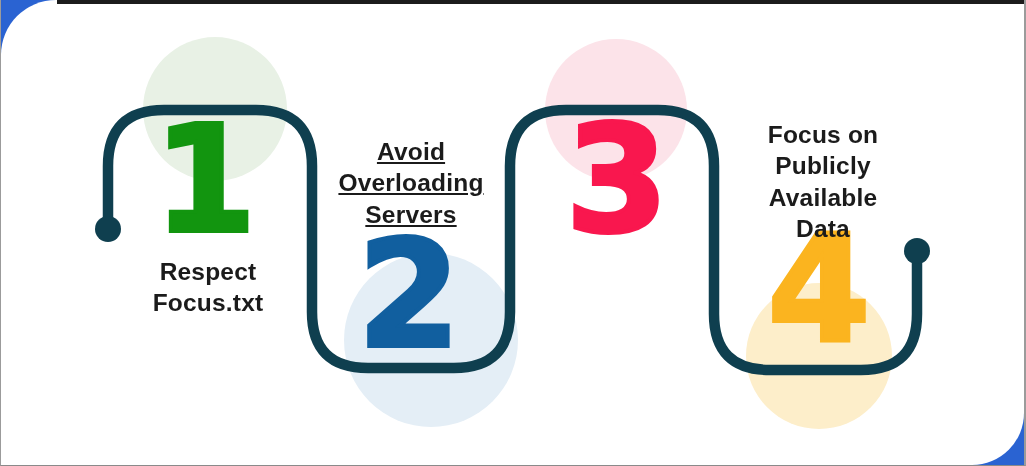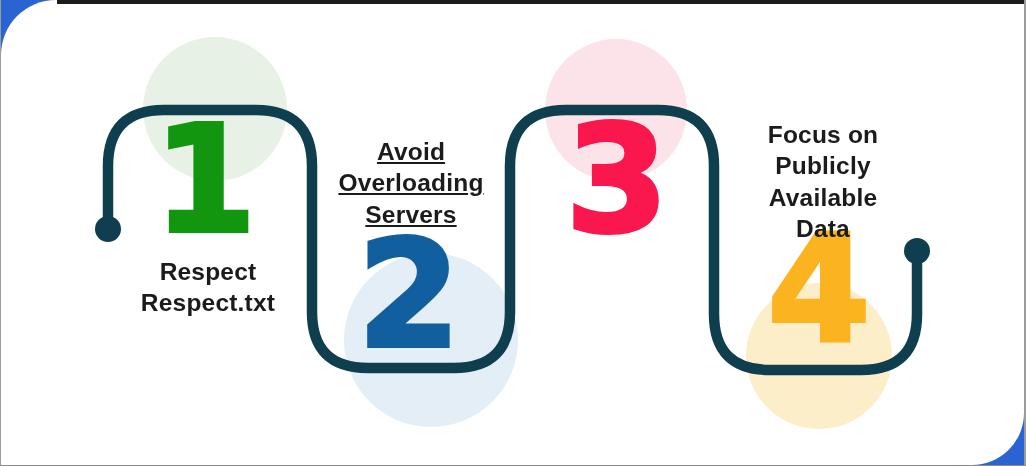--- a/index.html
+++ b/index.html
@@ -61,21 +61,21 @@
       <circle cx="107" cy="229" r="13" fill="#0f3f4f"></circle>
       <circle cx="916" cy="251" r="13" fill="#0f3f4f"></circle>
     </svg>
 
     <div class="num num-1" style="color: rgb(18, 149, 15);">1</div>
     <div class="num num-2" style="color: rgb(17, 95, 159);">2</div>
     <div class="num num-3" style="color: rgb(249, 23, 78);">3</div>
     <div class="num num-4" style="color: rgb(251, 180, 31);">4</div>
 
     <div class="label label-1">Respect
-Respect.txt</div>
+Focus.txt</div>
     <div class="label label-2">Avoid
 Overloading
 Servers</div>
     <div class="label label-4">Focus on
 Publicly
 Available
 Data</div>
 
   </div>
 </div>

